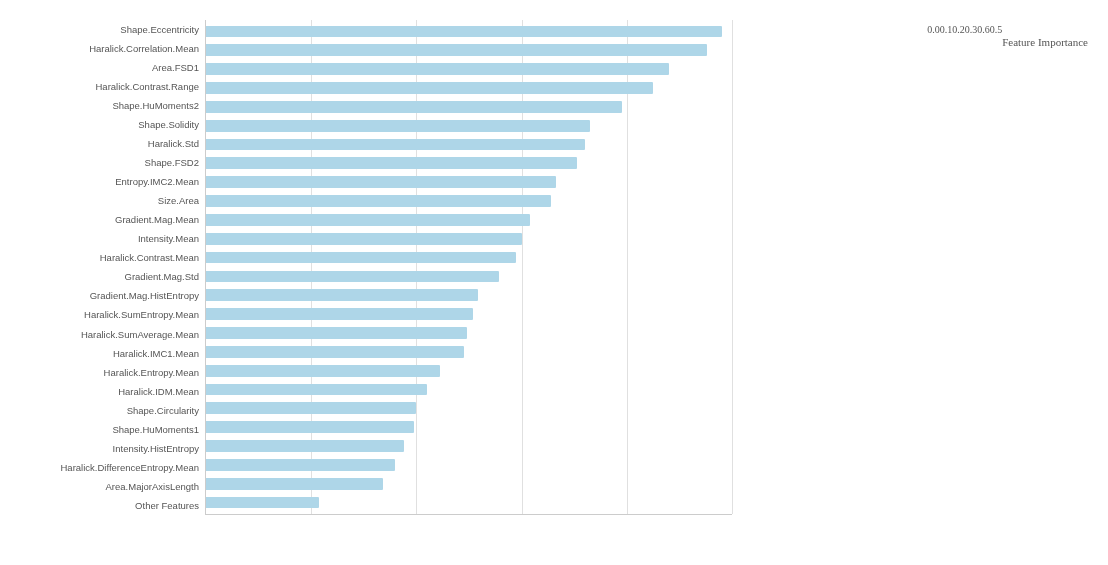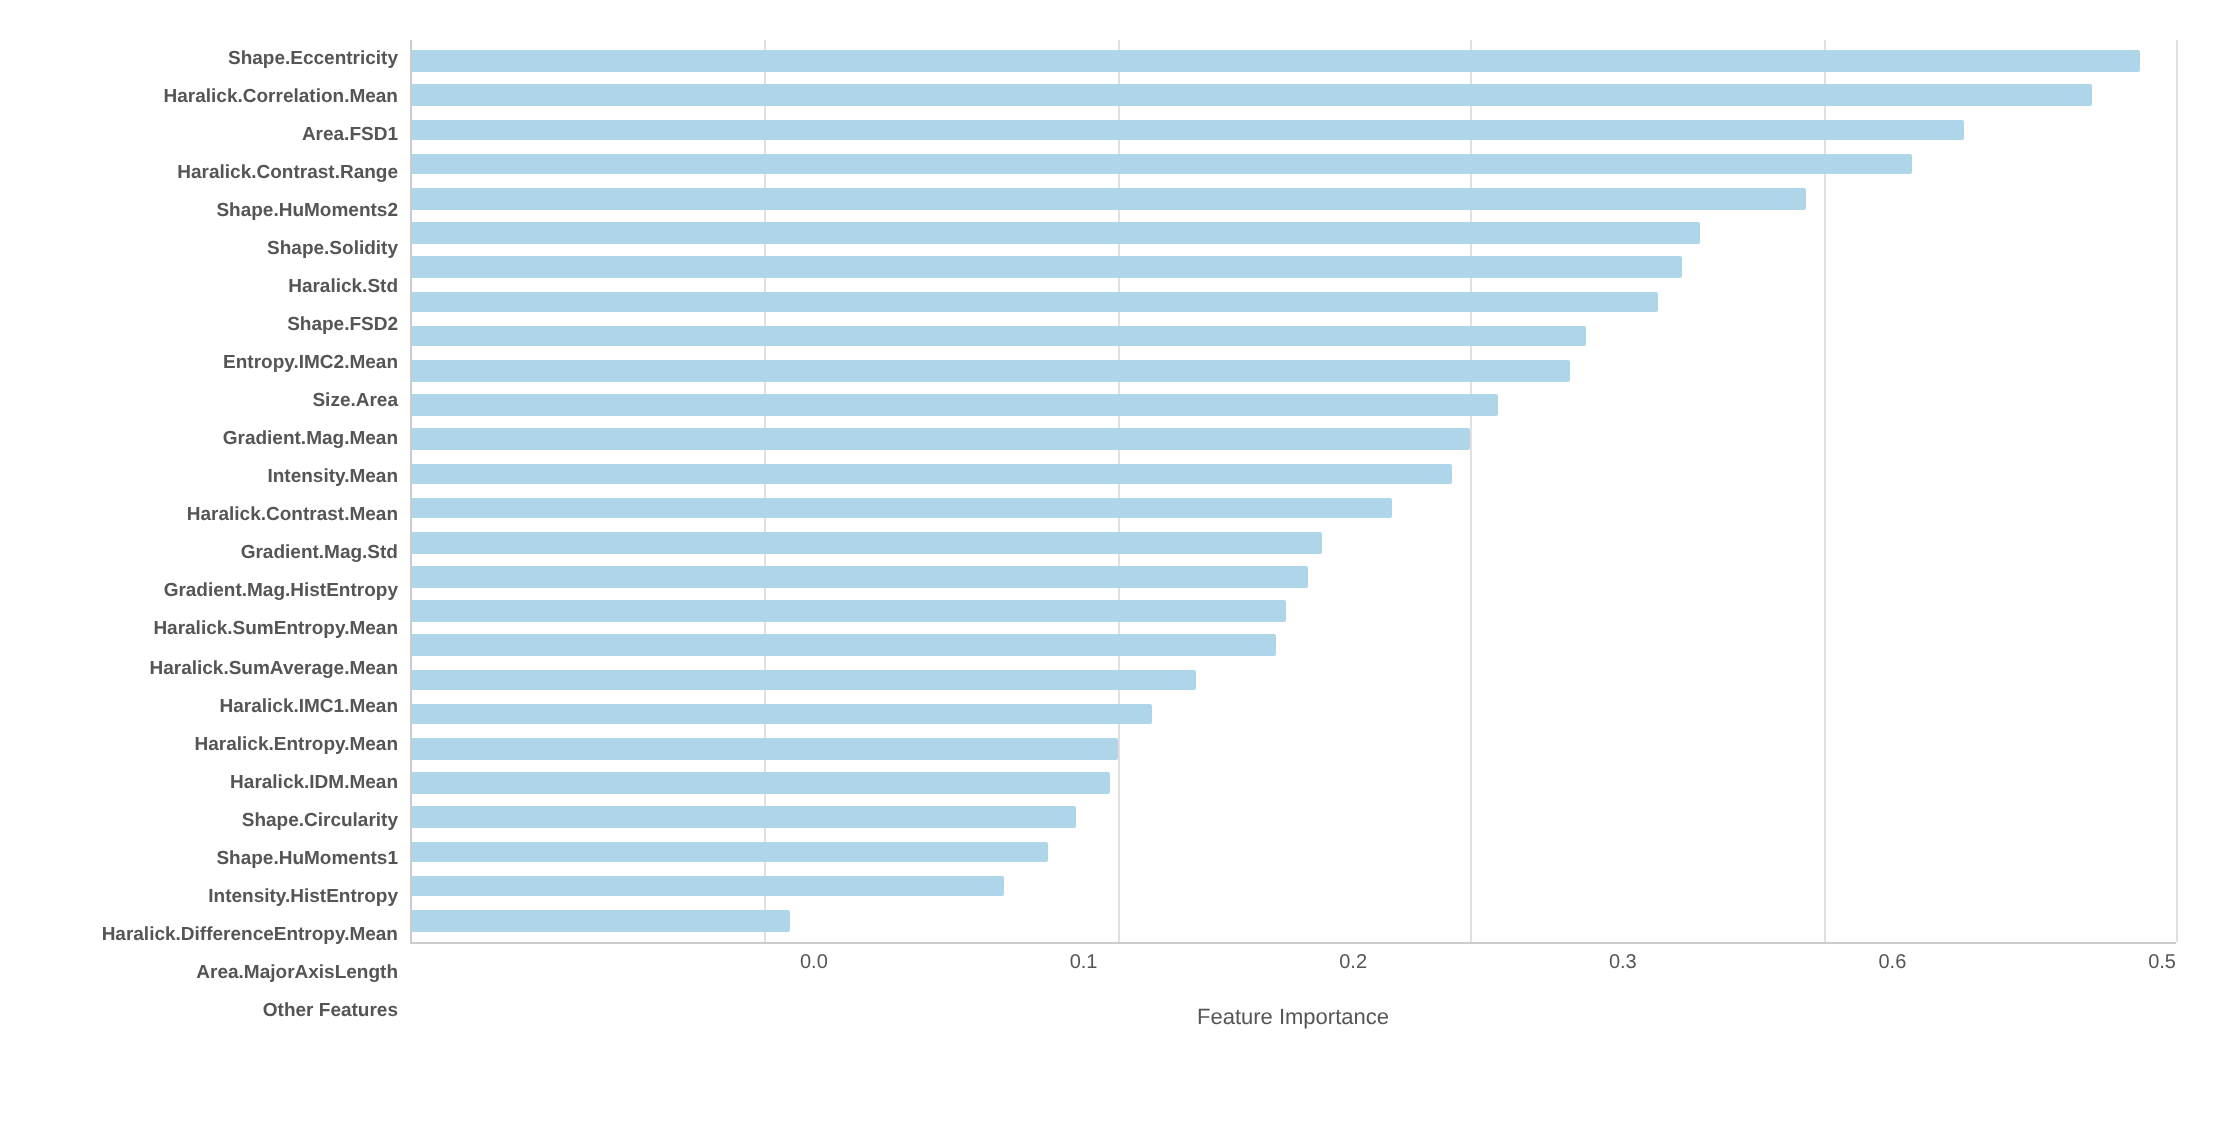--- a/index.html
+++ b/index.html
@@ -34,21 +34,20 @@
     }
     .y-axis-labels {
       display: flex;
       flex-direction: column;
       justify-content: space-around;
       align-items: flex-end;
       min-width: 195px;
       padding-right: 6px;
       font-size: 10px;
       color: #555;
-      font-weight: bold;
     }
     .y-label {
       height: 100%;
       display: flex;
       align-items: center;
       white-space: nowrap;
       font-size: 9.5px;
     }
     .plot-area {
       flex: 1;
@@ -128,21 +127,21 @@
         <div class="y-label">Haralick.IMC1.Mean</div>
         <div class="y-label">Haralick.Entropy.Mean</div>
         <div class="y-label">Haralick.IDM.Mean</div>
         <div class="y-label">Shape.Circularity</div>
         <div class="y-label">Shape.HuMoments1</div>
         <div class="y-label">Intensity.HistEntropy</div>
         <div class="y-label">Haralick.DifferenceEntropy.Mean</div>
         <div class="y-label">Area.MajorAxisLength</div>
         <div class="y-label">Other Features</div>
       </div>
-    <div style="flex:1; display:flex; flex-direction:column;">
+    <div style="flex:1; display:flex; flex-direction:row;font-family:Liberation Serif, serif;">
       <div class="plot-area" id="plot-area">
         <div class="grid-lines" id="grid-lines">
             <div class="grid-line" style="left: 20%;"></div>
             <div class="grid-line" style="left: 40%;"></div>
             <div class="grid-line" style="left: 60%;"></div>
             <div class="grid-line" style="left: 80%;"></div>
             <div class="grid-line" style="left: 100%;"></div>
           </div>
         <div class="bars-wrapper" id="bars-wrapper">
             <div class="bar-row">

